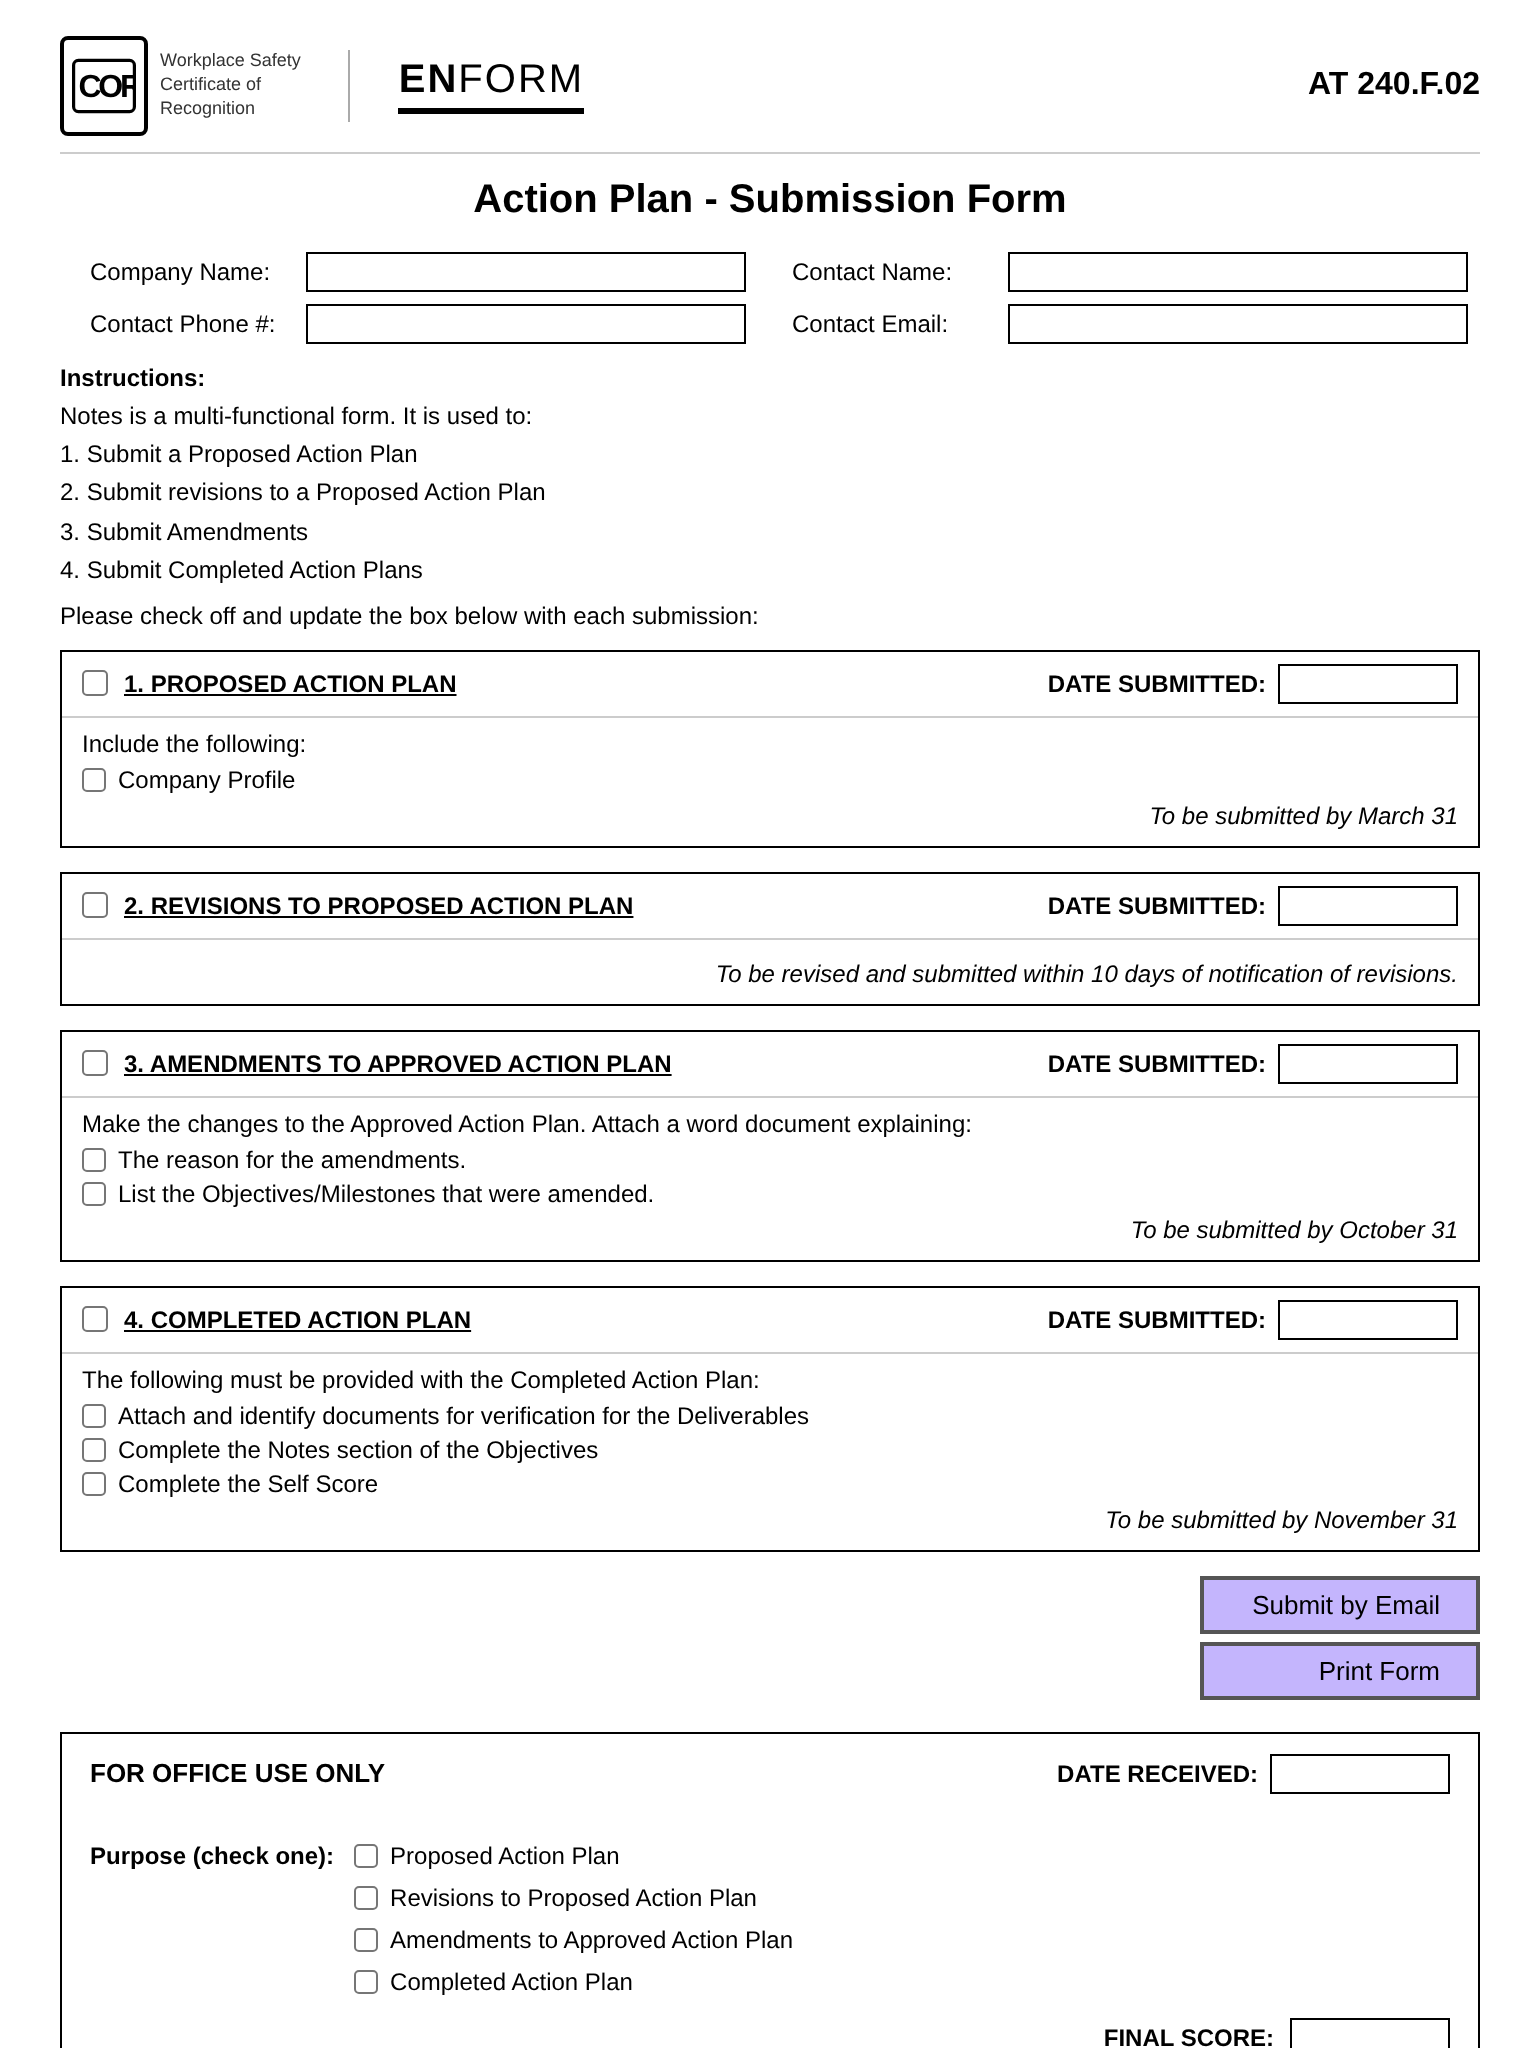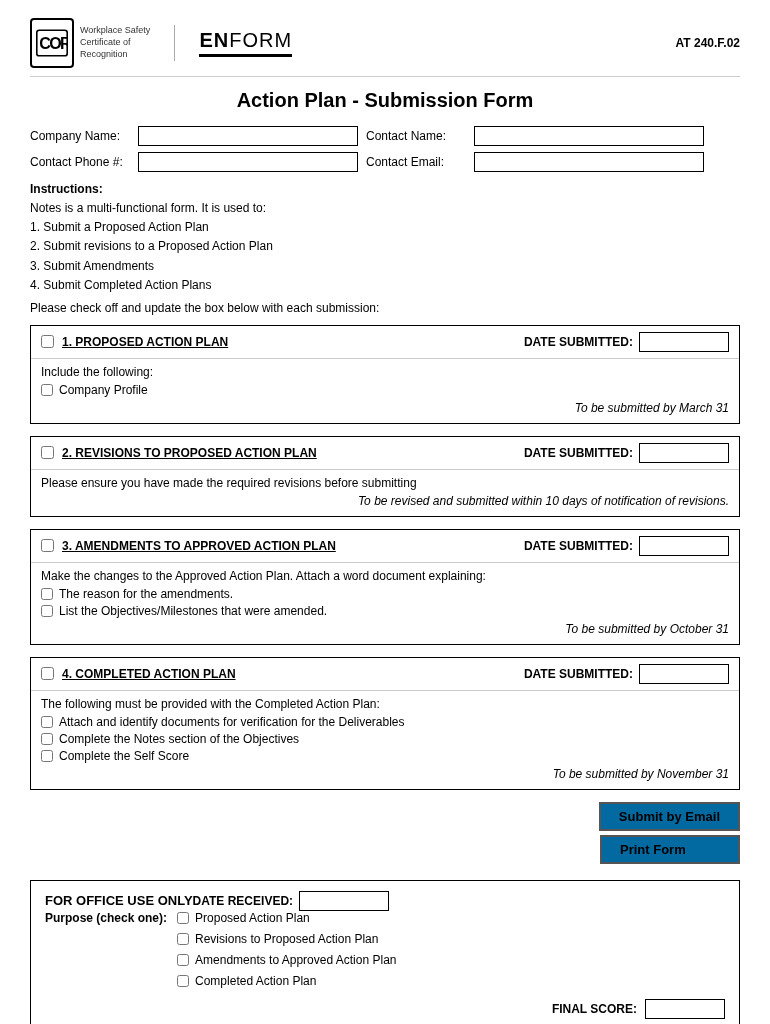--- a/index.html
+++ b/index.html
@@ -69,21 +69,21 @@
       font-weight: bold;
       letter-spacing: 1px;
       color: #000;
       border-bottom: 3px solid #000;
       padding-bottom: 2px;
     }
     .enform-logo span {
       font-weight: normal;
     }
     .form-id {
-      font-size: 12px;
+      font-size: 16px;
       font-weight: bold;
       color: #000;
     }
 
     
     .form-title {
       text-align: center;
       font-size: 20px;
       font-weight: bold;
       margin: 12px 0 14px 0;
@@ -99,20 +99,21 @@
     }
     .field-row {
       display: flex;
       align-items: center;
       gap: 8px;
     }
     .field-label {
       font-size: 12px;
       white-space: nowrap;
       min-width: 100px;
+      margin-left: 15px;
     }
     .field-input {
       border: 1px solid #000;
       height: 20px;
       width: 220px;
       background: #fff;
       font-size: 12px;
       padding: 2px 4px;
     }
     .field-input-wide {
@@ -205,39 +206,39 @@
       display: flex;
       flex-direction: column;
       align-items: flex-end;
       gap: 4px;
       margin-bottom: 16px;
     }
     .btn {
       display: inline-block;
       padding: 5px 18px;
       font-size: 13px;
-      font-weight: bold;
+      font-weight: normal;
       border: 2px solid #555;
-      background: #0369a1;
+      background: #c4b5fd;
       cursor: pointer;
       min-width: 140px;
-      text-align: left;
+      text-align: right;
       color: #000;
     }
 
     
     .office-section {
       border: 1.5px solid #000;
       padding: 10px 14px;
     }
     .office-header {
       display: flex;
       align-items: center;
-      justify-content: flex-start;
-      margin-bottom: 0;
+      justify-content: space-between;
+      margin-bottom: 24px;
     }
     .office-title {
       font-weight: bold;
       font-size: 13px;
     }
     .date-received-area {
       display: flex;
       align-items: center;
       gap: 6px;
       font-weight: bold;
@@ -362,21 +363,20 @@
       <div class="section-header-left">
         <input type="checkbox" style="">
         <span class="section-title">2. REVISIONS TO PROPOSED ACTION PLAN</span>
       </div>
       <div class="date-submitted-area">
         <span>DATE SUBMITTED:</span>
         <input type="text" class="date-input" style="">
       </div>
     </div>
     <div class="section-body">
-      <div class="section-sub">Please ensure you have made the required revisions before submitting</div>
       <div class="deadline-line">To be revised and submitted within 10 days of notification of revisions.</div>
     </div>
   </div>
 
   <div class="section-box">
     <div class="section-header">
       <div class="section-header-left">
         <input type="checkbox" style="">
         <span class="section-title">3. AMENDMENTS TO APPROVED ACTION PLAN</span>
       </div>

